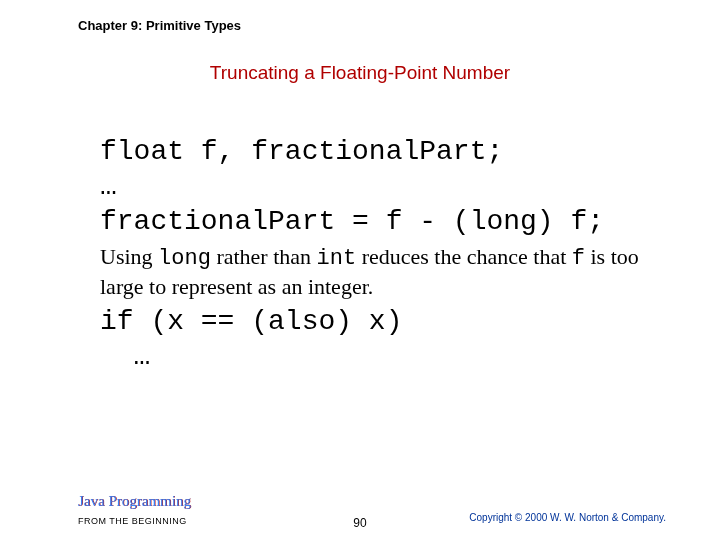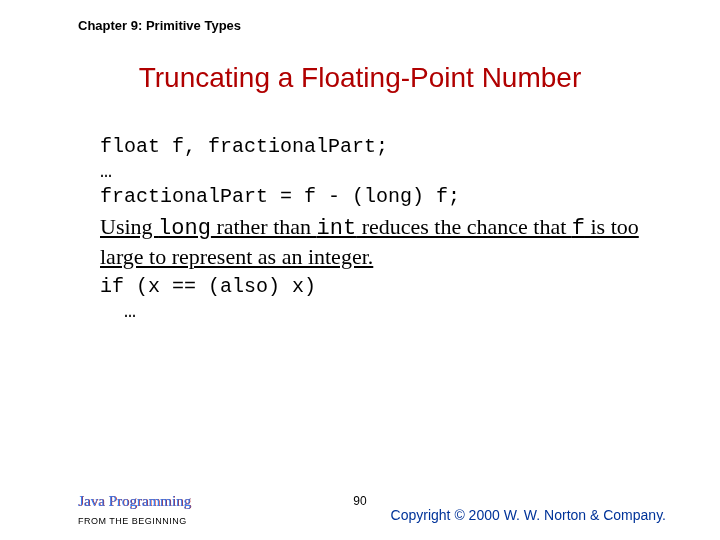--- a/index.html
+++ b/index.html
@@ -20,21 +20,21 @@
     font-weight: bold;
     font-size: 13px;
   }
   .title {
     position: absolute;
     top: 62px;
     left: 0;
     width: 720px;
     text-align: center;
     font-family: Arial, Helvetica, sans-serif;
-    font-size: 28px;
+    font-size: 19px;
     color: #b00000;
   }
   .content {
     position: absolute;
     top: 130px;
     left: 78px;
     width: 580px;
     font-size: 22px;
     line-height: 1.25;
   }
@@ -44,31 +44,30 @@
     margin-bottom: 6px;
   }
   .bullet::before {
     content: "•";
     position: absolute;
     left: 0;
     top: 0;
   }
   .codeblock {
     font-family: "Courier New", Courier, monospace;
-    font-size: 20px;
+    font-size: 28px;
     margin-left: 22px;
     white-space: pre;
     line-height: 1.25;
     margin-top: 4px;
     margin-bottom: 4px;
   }
   .sub {
     margin-left: 22px;
     margin-bottom: 0;
-    text-decoration: underline;
   }
   .mono { font-family: "Courier New", Courier, monospace; }
   .footer {
     position: absolute;
     bottom: 14px;
     left: 78px;
     width: 580px;
     font-size: 11px;
     font-family: "Times New Roman", Times, serif;
   }
@@ -79,33 +78,33 @@
     text-shadow: 0.5px 0 0 #b00000;
   }
   .book-sub {
     font-family: Arial, Helvetica, sans-serif;
     font-size: 9px;
     letter-spacing: 0.5px;
     margin-top: 6px;
   }
   .pagenum {
     position: absolute;
-    bottom: 32px;
+    bottom: 10px;
     left: 0;
     width: 720px;
     text-align: center;
     font-family: Arial, Helvetica, sans-serif;
     font-size: 12px;
   }
   .copyright {
     position: absolute;
     bottom: 16px;
     right: 54px;
     font-family: Arial, Helvetica, sans-serif;
-    font-size: 14px;
+    font-size: 10px;
     color: #003399;
     text-align: left;
     line-height: 1.3;
   }
 </style>
 </head>
 <body>
 
 <div class="chapter">Chapter 9: Primitive Types</div>
 

